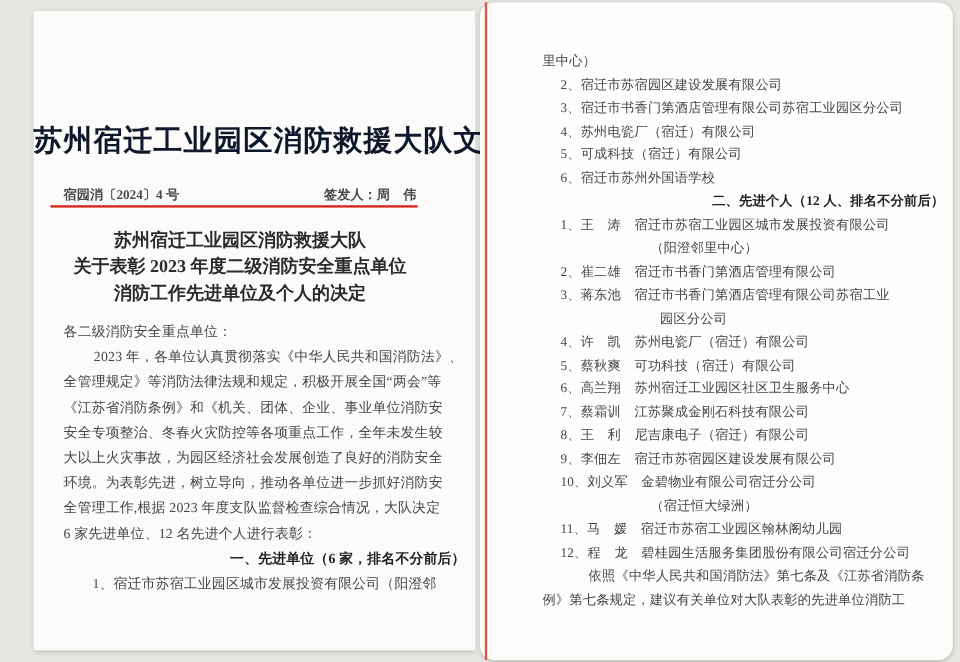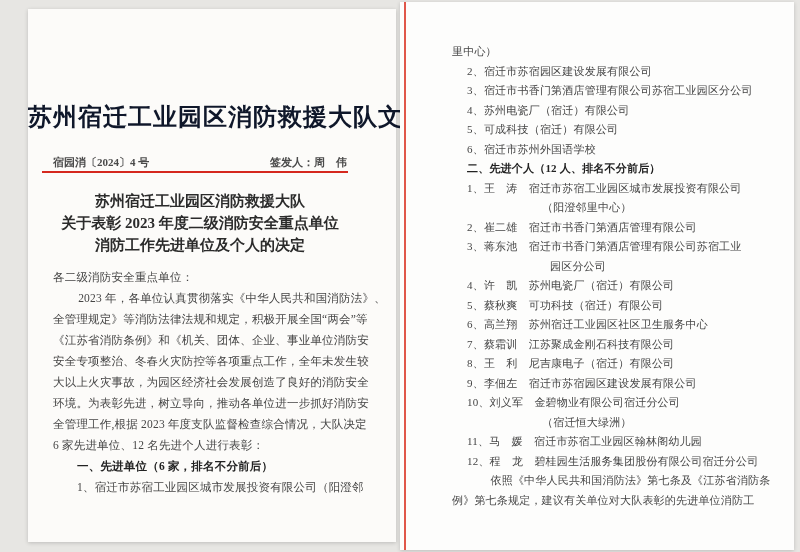--- a/index.html
+++ b/index.html
@@ -6,21 +6,21 @@
   body{
     width:800px;height:552px;position:relative;overflow:hidden;
     background:#e7e6e3;
     font-family:"Liberation Serif","DejaVu Serif",serif;
   }
   .page{
     position:absolute;background:#fcfbf9;
     box-shadow:0 1px 4px rgba(0,0,0,.18);
   }
   #pageL{left:28px;top:9px;width:368px;height:533px;}
-  #pageR{left:400px;top:2px;width:394px;height:548px;background:#fdfdfc;}
+  #pageR{left:400px;top:2px;width:394px;height:548px;background:#fdfdfc;border-radius:12px;}
   
   .spine{position:absolute;left:4px;top:0;bottom:0;width:2px;background:#e0574a;}
   
   .letterhead{
     position:absolute;left:0;top:92px;width:324px;text-align:right;
     font-size:24px;font-weight:bold;color:#0f172a;letter-spacing:1px;
     white-space:nowrap;
   }
   .docno-row{
     position:absolute;left:25px;top:146px;width:294px;
@@ -36,21 +36,21 @@
   .bodyL{
     position:absolute;left:25px;top:258px;width:335px;
     font-size:11.5px;line-height:21px;color:#454545;letter-spacing:.2px;
   }
   .bodyR{
     position:absolute;left:52px;top:40px;width:335px;
     font-size:11px;line-height:19.5px;color:#454545;letter-spacing:.2px;
   }
   .bl{white-space:pre;}
   .l-para{text-indent:2em;text-align:center;}
-  .l-head{font-weight:bold;color:#222;}
+  .l-head{font-weight:bold;color:#222;text-align:right;}
   #pageL .l-item,#pageL .l-head{margin-left:24px;}
   #pageR .l-item,#pageR .l-head{margin-left:15px;}
   #pageR .l-wrap1{margin-left:90px;}
   #pageR .l-wrap2{margin-left:98px;}
 </style>
 </head>
 <body>
 
 <div id="pageL" class="page">
   <div class="letterhead">苏州宿迁工业园区消防救援大队文件</div>

